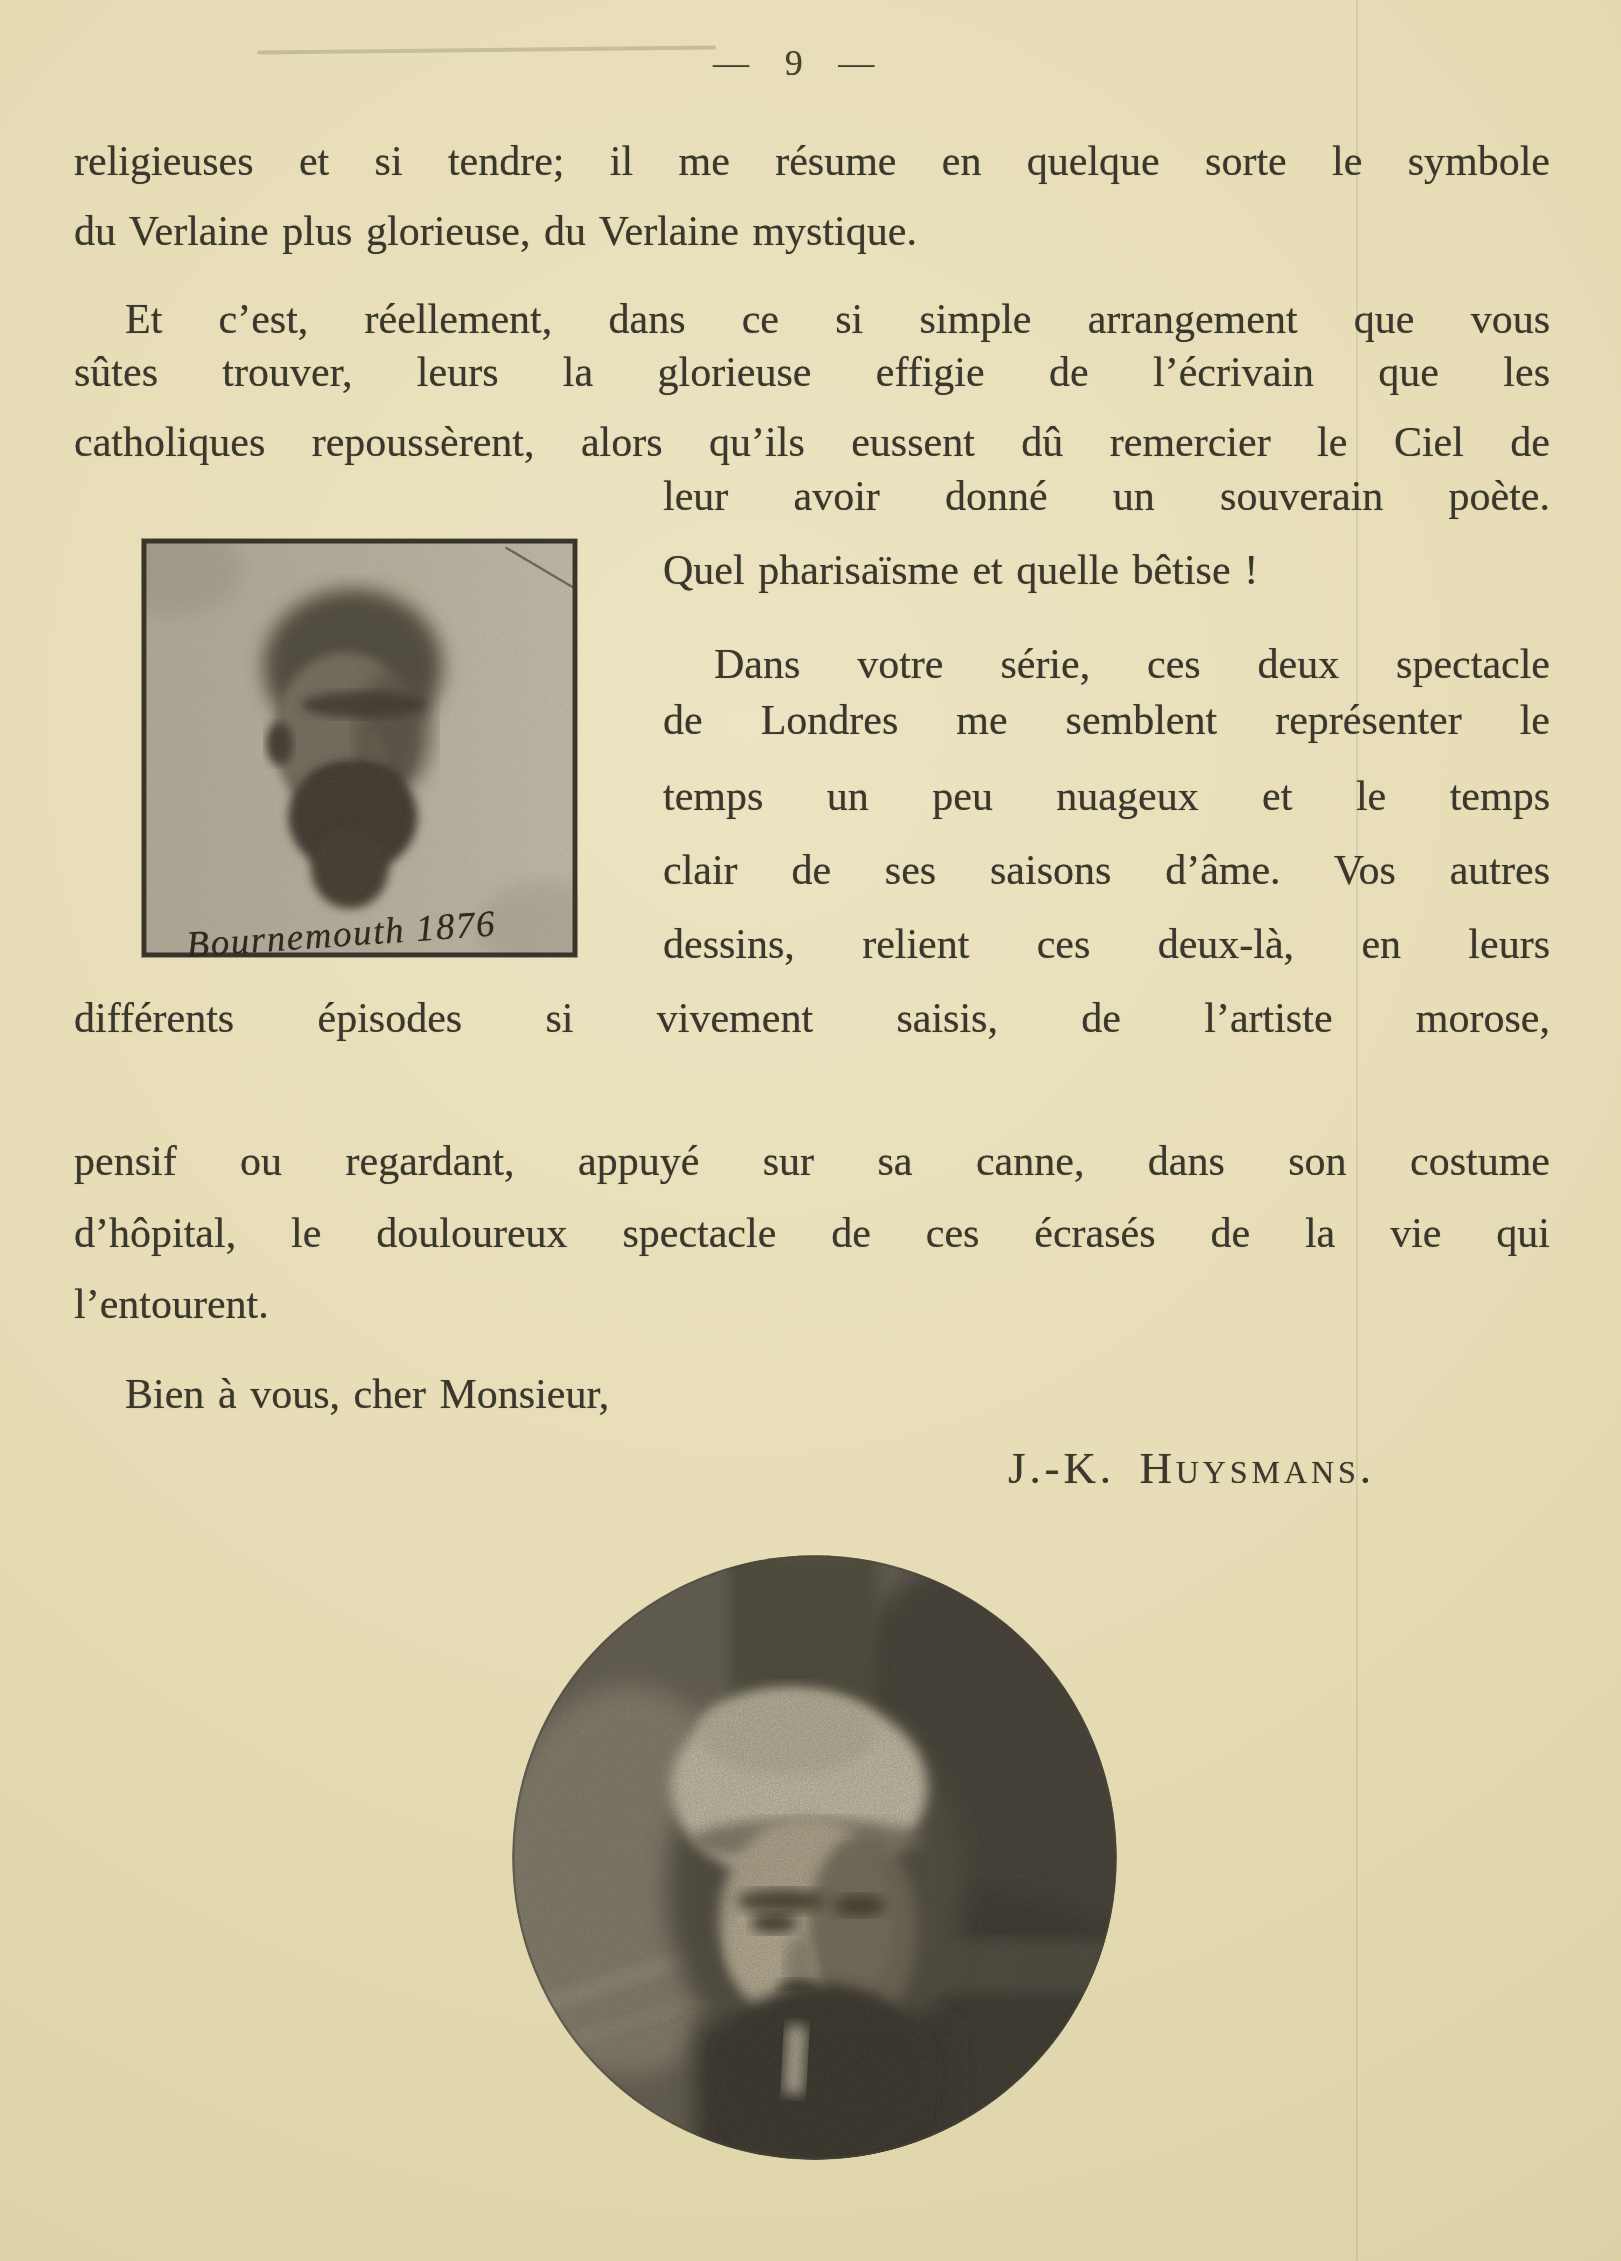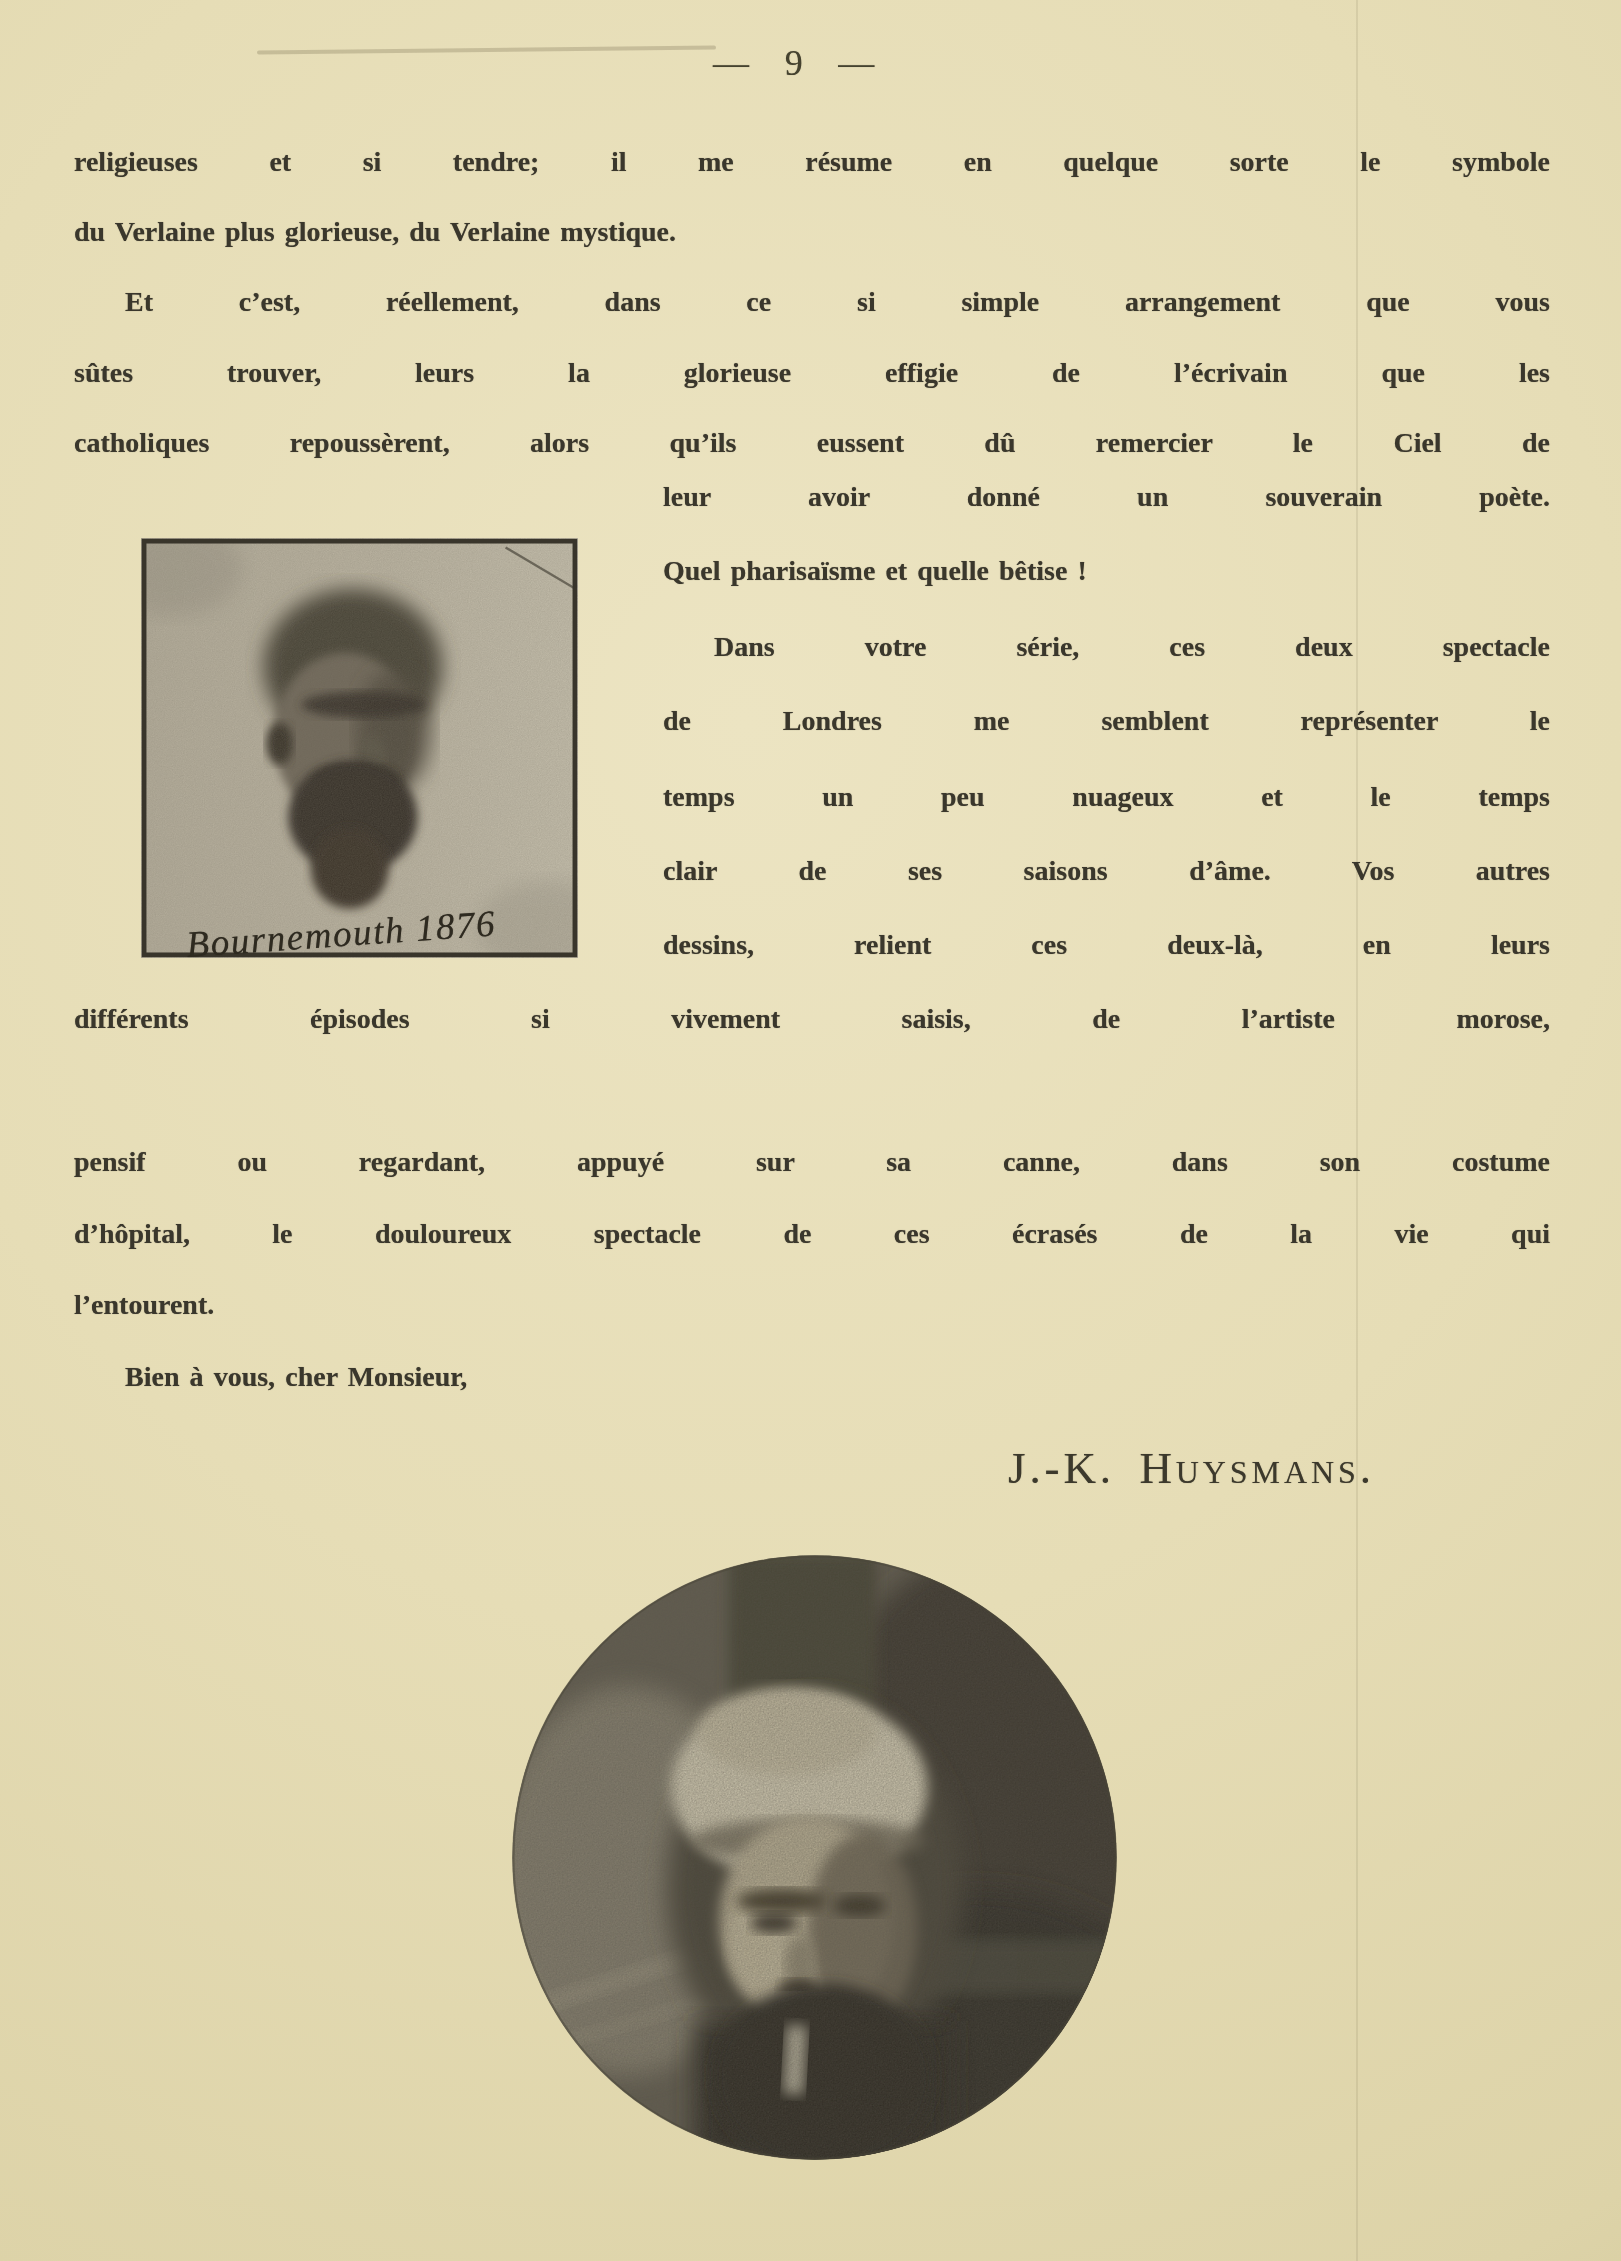--- a/index.html
+++ b/index.html
@@ -10,29 +10,28 @@
       #ece4c2 0%, var(--paper,#e6ddb6) 45%, #ddd3a8 85%, #d3c99c 100%);
     font-family:"Liberation Serif","DejaVu Serif",serif;
     color:var(--ink,#3a372c);
   }
   .page-number{
     position:absolute;top:40px;left:74px;width:1441px;text-align:center;
     font-size:36px;line-height:47px;letter-spacing:1.6px;word-spacing:23.4px;color:#45422f;
     text-shadow:0 0 0.8px rgba(60,55,40,.5);
   }
   .line{
-    position:absolute;font-size:28px;line-height:51px;height:58px;
+    position:absolute;font-size:42px;line-height:51px;height:58px;
     word-spacing:3.1px;white-space:nowrap;
     text-shadow:0 0 0.9px rgba(52,48,38,.55);
-    font-weight:bold;
   }
   .line.justify{text-align:justify;text-align-last:justify;white-space:normal;}
   .full{left:74px;width:1476px;}
   .col{left:663px;width:887px;}
-  .indent{padding-left:51px;box-sizing:border-box;}
+  .indent{padding-left:51px;box-sizing:border-box;margin-top:18px;}
   .signature{
     position:absolute;left:1008px;top:1442px;
     font-size:45px;font-variant:small-caps;letter-spacing:3.9px;word-spacing:9.3px;
     color:#3c392c;text-shadow:0 0 0.9px rgba(52,48,38,.5);text-align:right;
   }
   .fig-square{position:absolute;left:141px;top:538px;width:437px;height:420px;}
   .fig-square svg{display:block;width:100%;height:100%;}
   .fig-caption{
     position:absolute;left:45px;bottom:4.7px;width:374px;
     font-size:37px;font-style:italic;letter-spacing:1.6px;

